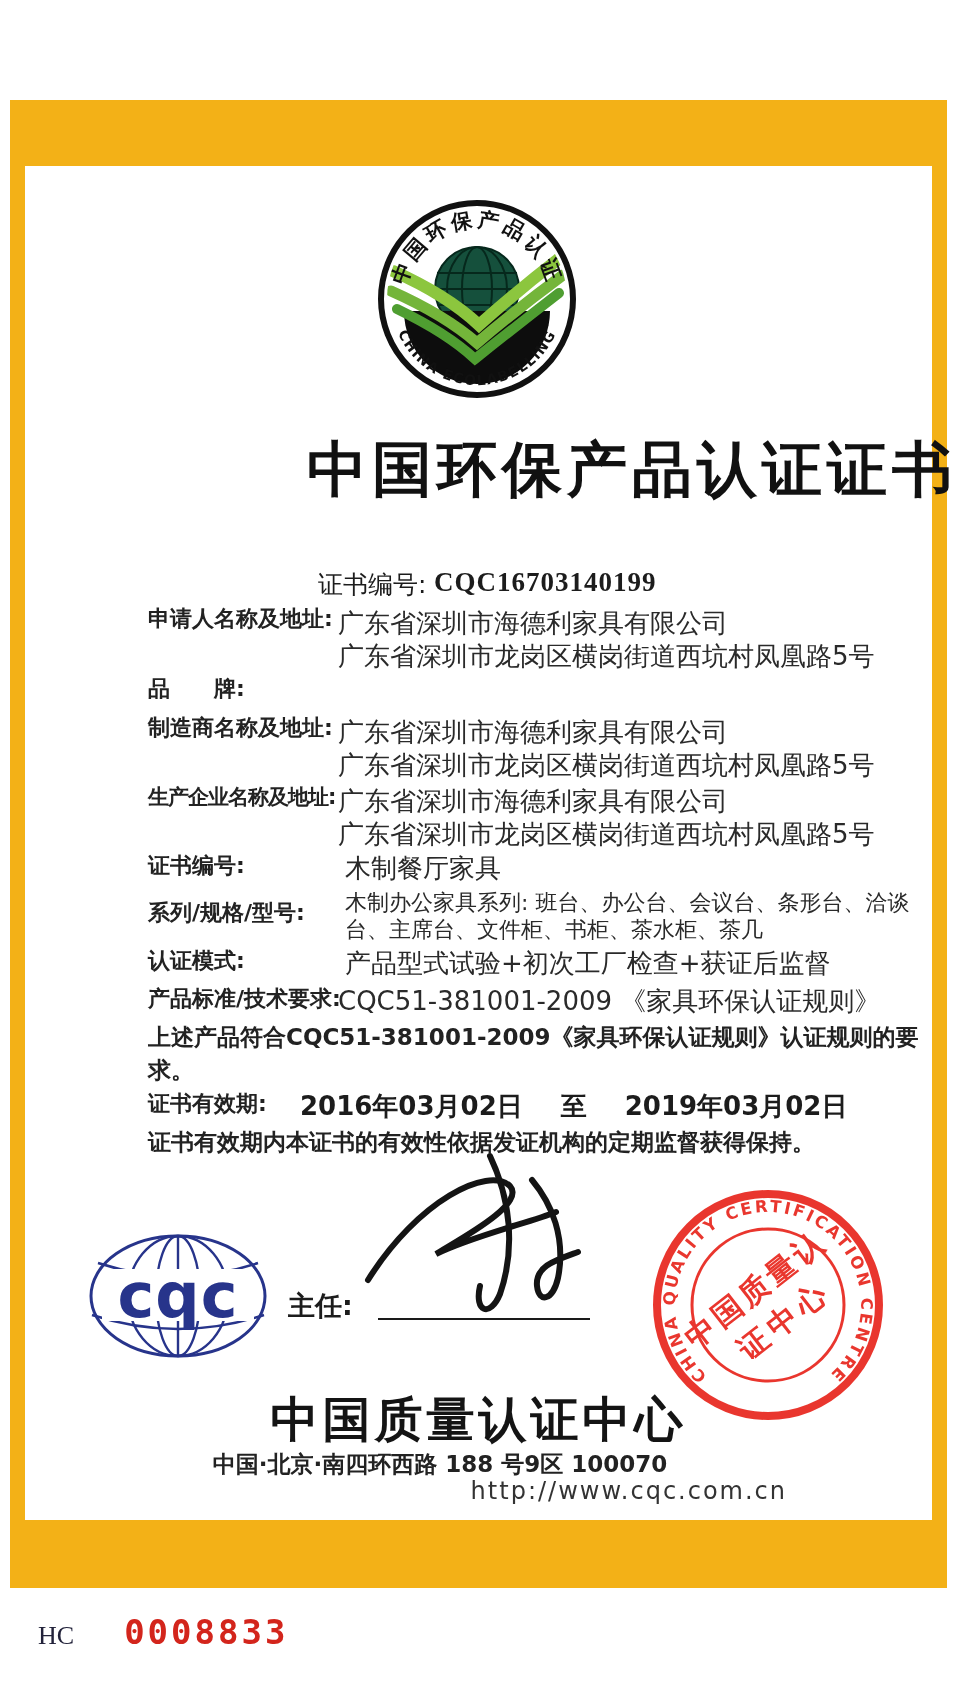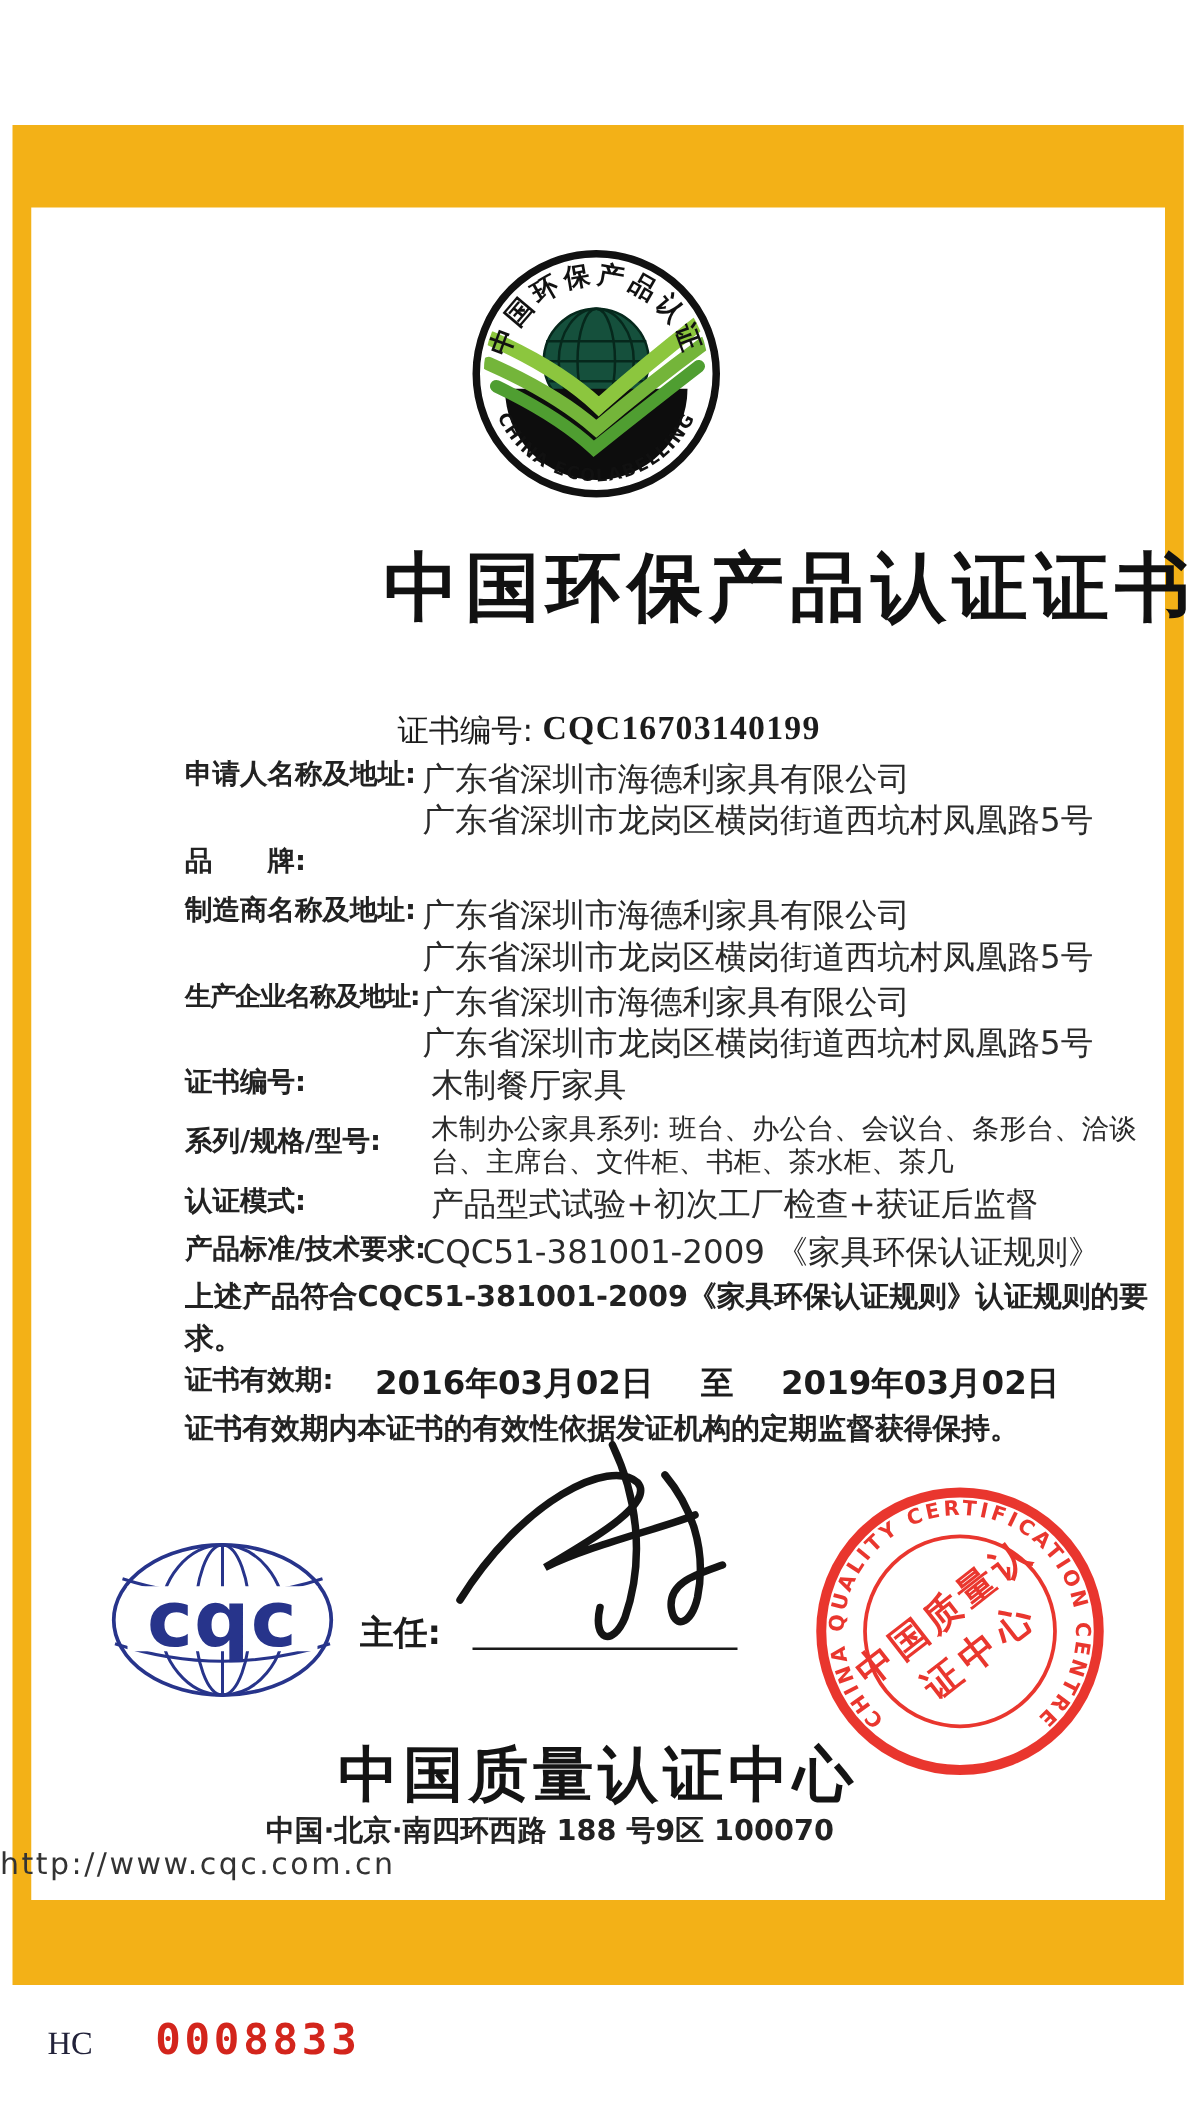--- a/index.html
+++ b/index.html
@@ -44,21 +44,21 @@
   .cqc-logo{left:88px;top:1233px;width:180px;height:126px;}
   .director{left:288px;top:1288px;font-size:27px;font-weight:700;}
   .sign-line{left:378px;top:1318px;width:212px;height:2px;background:#1a1a1a;}
   .signature{left:340px;top:1128px;width:260px;height:200px;}
   .stamp{left:650px;top:1187px;width:236px;height:236px;opacity:.92;}
   
   .footer-org{left:0;top:1388px;width:957px;text-align:center;
     font-size:48px;font-weight:700;letter-spacing:4px;color:#141414;}
   .footer-address{left:0;top:1449px;width:880px;text-align:center;
     font-size:23px;font-weight:600;color:#222;}
-  .footer-website{left:0;top:1477px;width:787px;text-align:left;
+  .footer-website{left:0;top:1477px;width:787px;text-align:right;
     font-size:24px;font-weight:500;letter-spacing:2px;color:#333;}
   
   .serial{left:38px;top:1612px;display:flex;align-items:baseline;gap:34px;}
   .serial .prefix{font-family:"Liberation Serif","DejaVu Serif",serif;
     font-size:26px;color:#22223a;margin-right:16px;}
   .serial .number{font-family:"DejaVu Sans Mono","Liberation Mono",monospace;
     font-size:34px;font-weight:700;color:#D3251C;letter-spacing:3px;}
 </style>
 </head>
 <body>

